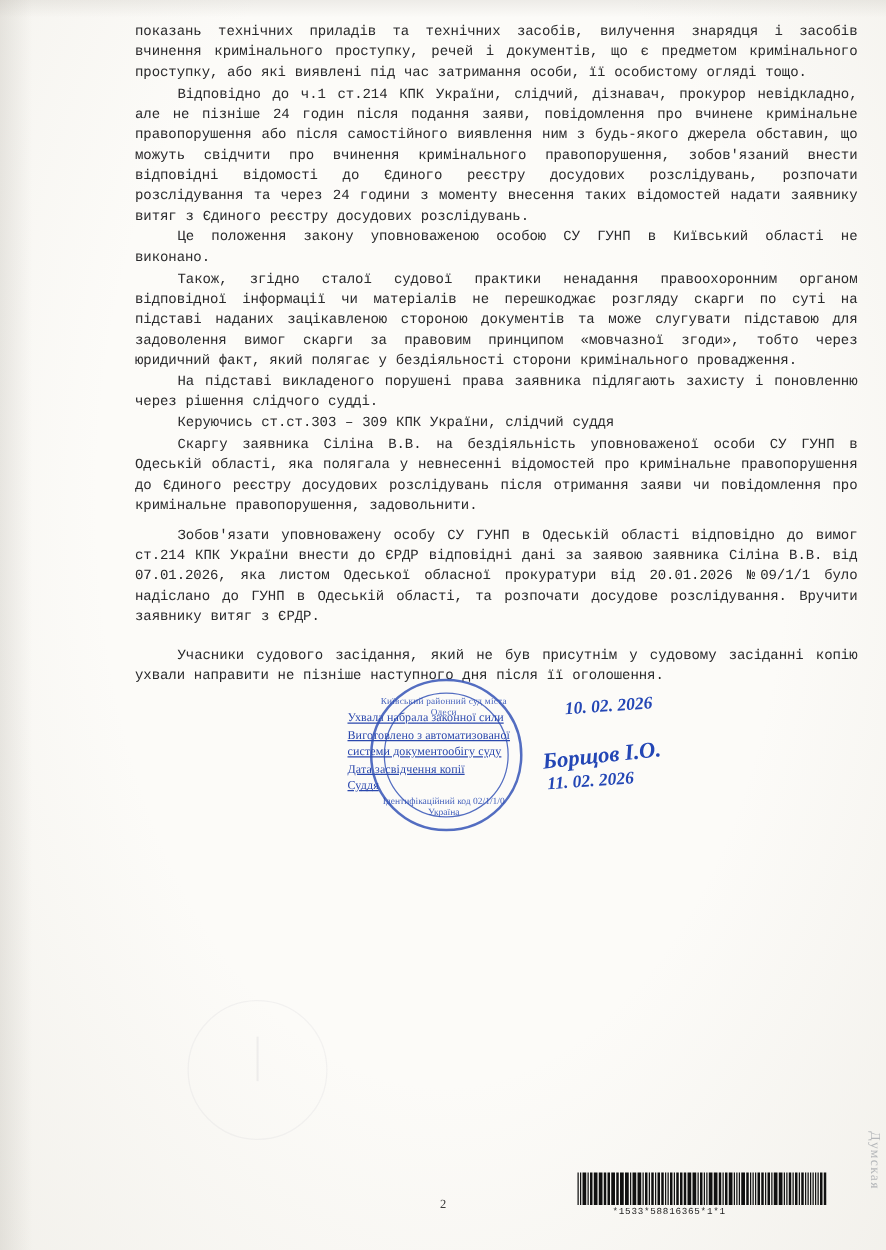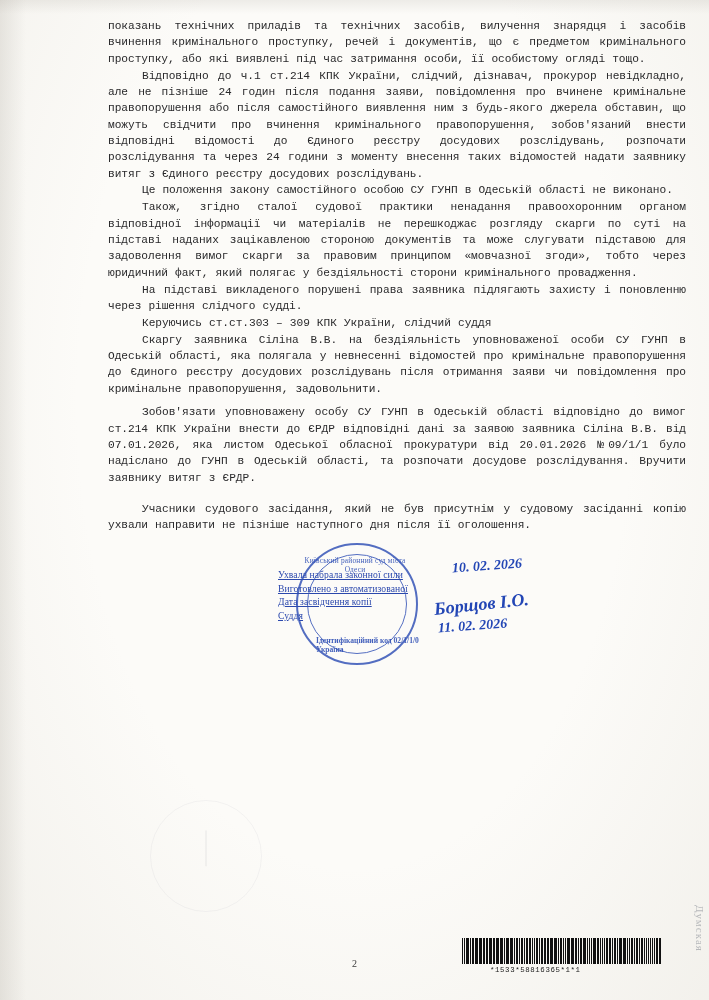--- a/index.html
+++ b/index.html
@@ -112,28 +112,27 @@
     width: 110px;
     text-align: center;
     font-size: 7.4px;
     line-height: 9px;
     color: #2f4fb5;
     letter-spacing: 0.2px;
     opacity: 0.9;
   }
   .stamp-center-word {
     position: absolute;
-    left: 316px;
+    left: 300px;
     top: 636px;
     width: 110px;
-    text-align: left;
+    text-align: center;
     font-size: 7.6px;
     color: #2f4fb5;
     opacity: 0.9;
-    font-weight: bold;
   }
   .hand {
     position: absolute;
     color: #2346b5;
     font-family: "Liberation Serif", serif;
     font-style: italic;
     font-weight: bold;
     transform: rotate(-4deg);
     white-space: nowrap;
   }
@@ -227,39 +226,40 @@
 
 <div class="page">
 
   <div class="edge-shadow-left"></div>
   <div class="edge-shadow-top"></div>
 
   <div class="doc-body">
 
     <p class="para noindent">показань технічних приладів та технічних засобів, вилучення знарядця і засобів вчинення кримінального проступку, речей і документів, що є предметом кримінального проступку, або які виявлені під час затримання особи, її особистому огляді тощо.</p>
     <p class="para">Відповідно до ч.1 ст.214 КПК України, слідчий, дізнавач, прокурор невідкладно, але не пізніше 24 годин після подання заяви, повідомлення про вчинене кримінальне правопорушення або після самостійного виявлення ним з будь-якого джерела обставин, що можуть свідчити про вчинення кримінального правопорушення, зобов'язаний внести відповідні відомості до Єдиного реєстру досудових розслідувань, розпочати розслідування та через 24 години з моменту внесення таких відомостей надати заявнику витяг з Єдиного реєстру досудових розслідувань.</p>
-    <p class="para">Це положення закону самостійного особою СУ ГУНП в Одеській області не виконано.</p>
+    <p class="para">Це положення закону уповноваженою особою СУ ГУНП в Київський області не виконано.</p>
     <p class="para">Також, згідно сталої судової практики ненадання правоохоронним органом відповідної інформації чи матеріалів не перешкоджає розгляду скарги по суті на підставі наданих зацікавленою стороною документів та може слугувати підставою для задоволення вимог скарги за правовим принципом «мовчазної згоди», тобто через юридичний факт, який полягає у бездіяльності сторони кримінального провадження.</p>
     <p class="para">На підставі викладеного порушені права заявника підлягають захисту і поновленню через рішення слідчого судді.</p>
     <p class="para">Керуючись ст.ст.303 – 309 КПК України, слідчий суддя</p>
 
 
     <p class="para">Скаргу заявника Сіліна В.В. на бездіяльність уповноваженої особи СУ ГУНП в Одеській області, яка полягала у невнесенні відомостей про кримінальне правопорушення до Єдиного реєстру досудових розслідувань після отримання заяви чи повідомлення про кримінальне правопорушення, задовольнити.</p>
     <div class="spacer-sm"></div>
     <p class="para">Зобов'язати уповноважену особу СУ ГУНП в Одеській області відповідно до вимог ст.214 КПК України внести до ЄРДР відповідні дані за заявою заявника Сіліна В.В. від 07.01.2026, яка листом Одеської обласної прокуратури від 20.01.2026 №09/1/1 було надіслано до ГУНП в Одеській області, та розпочати досудове розслідування. Вручити заявнику витяг з ЄРДР.</p>
     <div class="spacer-sm"></div>
     <div class="spacer-sm"></div>
     <p class="para">Учасники судового засідання, який не був присутнім у судовому засіданні копію ухвали направити не пізніше наступного дня після її оголошення.</p>
 
 
   </div>
 
   <div class="ink stamp-text">
     <div>Ухвала набрала законної сили</div>
     <div>Виготовлено з автоматизованої</div>
+    <div>системи документообігу суду</div>
     <div>Дата засвідчення копії</div>
     <div>Суддя</div>
   </div>
 
   <div class="round-stamp"></div>
   <div class="ink stamp-inner-text">Київський районний суд міста Одеси</div>
   <div class="ink stamp-center-word">Ідентифікаційний код 02/1/1/0 Україна</div>
 
   <div class="hand hand-date1">10. 02. 2026</div>
   <div class="hand hand-sign">Борщов І.О.</div>

